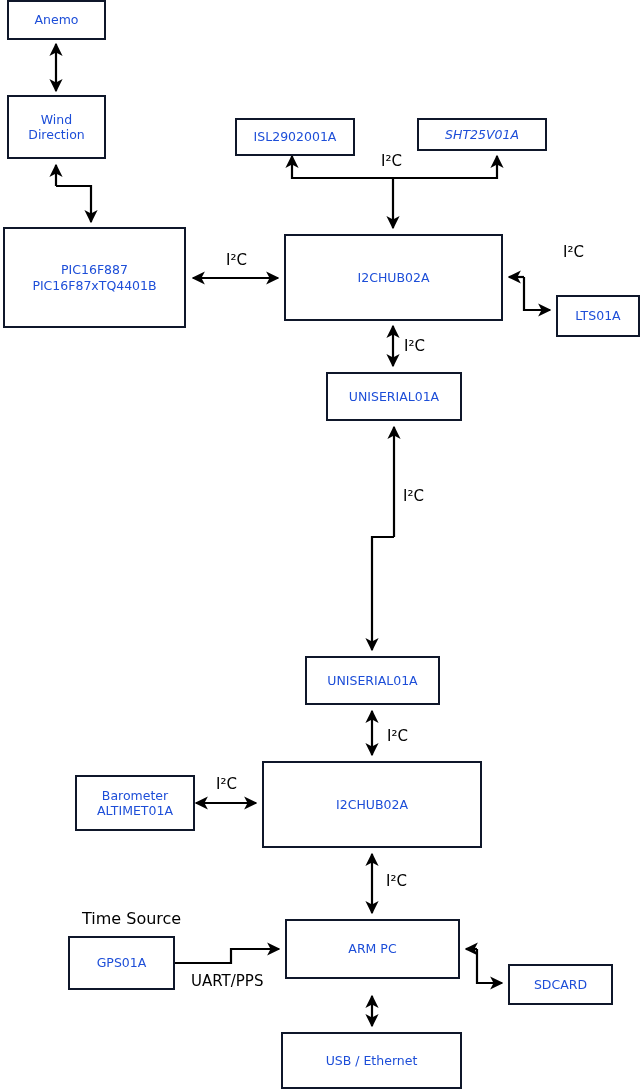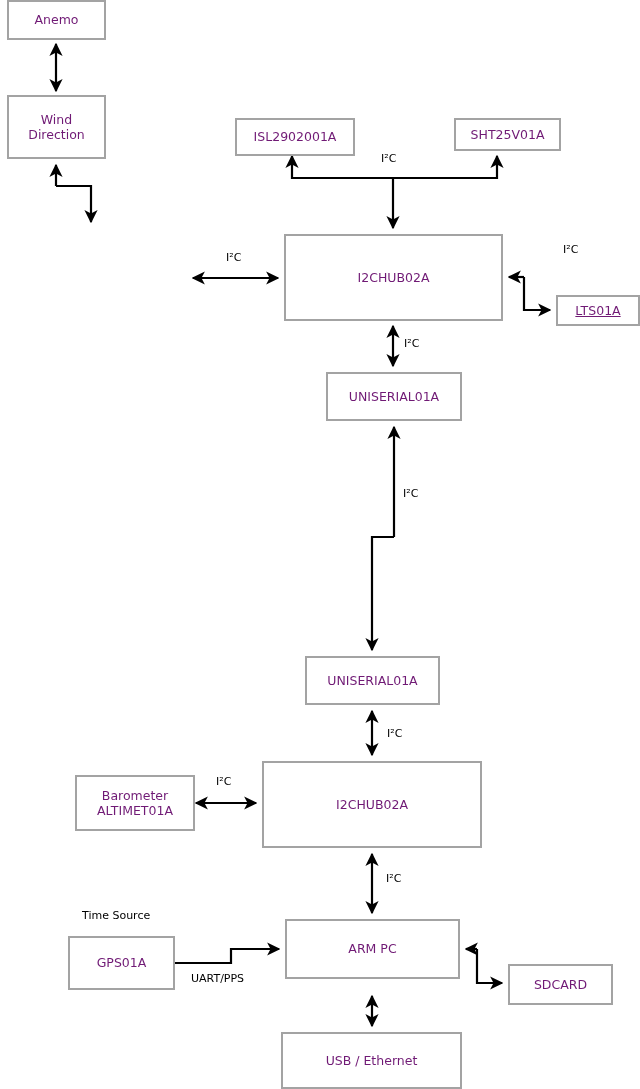--- a/index.html
+++ b/index.html
@@ -22,47 +22,47 @@
     position: absolute;
     left: 0;
     top: 0;
     width: 640px;
     height: 1089px;
     pointer-events: none;
   }
   .node {
     position: absolute;
     box-sizing: border-box;
-    border: 2px solid #a3a3a3;
+    border: 2px solid #0f172a;
     background: #ffffff;
     display: flex;
     align-items: center;
     justify-content: center;
     text-align: center;
     font-size: 12.5px;
-    color: #701a75;
+    color: #1d4ed8;
     line-height: 1.22;
     z-index: 2;
   }
   .node .node-label {
     display: block;
     white-space: pre-line;
     padding: 0 3px;
   }
   .edge-label {
     position: absolute;
-    font-size: 11px;
+    font-size: 15px;
     color: #000000;
     white-space: nowrap;
     z-index: 3;
     background: transparent;
   }
   .free-label {
     position: absolute;
-    font-size: 11px;
+    font-size: 16px;
     color: #000000;
     white-space: nowrap;
     z-index: 3;
   }
 </style>
 </head>
 <body>
 
 <div id="diagram-root">
 
@@ -110,34 +110,38 @@
 
   <div class="node" style="left:7px; top:0px; width:99px; height:40px;">
     <span class="node-label">Anemo</span>
   </div>
 
   <div class="node" style="left:7px; top:95px; width:99px; height:64px;">
     <span class="node-label">Wind
 Direction</span>
   </div>
 
+  <div class="node" style="left:3px; top:227px; width:183px; height:101px;">
+    <span class="node-label">PIC16F887
+PIC16F87xTQ4401B</span>
+  </div>
 
   <div class="node" style="left:235px; top:118px; width:120px; height:38px;">
     <span class="node-label">ISL2902001A</span>
   </div>
 
-  <div class="node" style="left:454px; top:118px; width:107px; height:33px;">
+  <div class="node" style="left:417px; top:118px; width:130px; height:33px;font-style:italic;">
     <span class="node-label">SHT25V01A</span>
   </div>
 
   <div class="node" style="left:284px; top:234px; width:219px; height:87px;">
     <span class="node-label">I2CHUB02A</span>
   </div>
 
-  <div class="node" style="left:556px; top:295px; width:84px; height:31px;text-decoration:underline;">
+  <div class="node" style="left:556px; top:295px; width:84px; height:42px;">
     <span class="node-label">LTS01A</span>
   </div>
 
   <div class="node" style="left:326px; top:372px; width:136px; height:49px;">
     <span class="node-label">UNISERIAL01A</span>
   </div>
 
   <div class="node" style="left:305px; top:656px; width:135px; height:49px;">
     <span class="node-label">UNISERIAL01A</span>
   </div>

